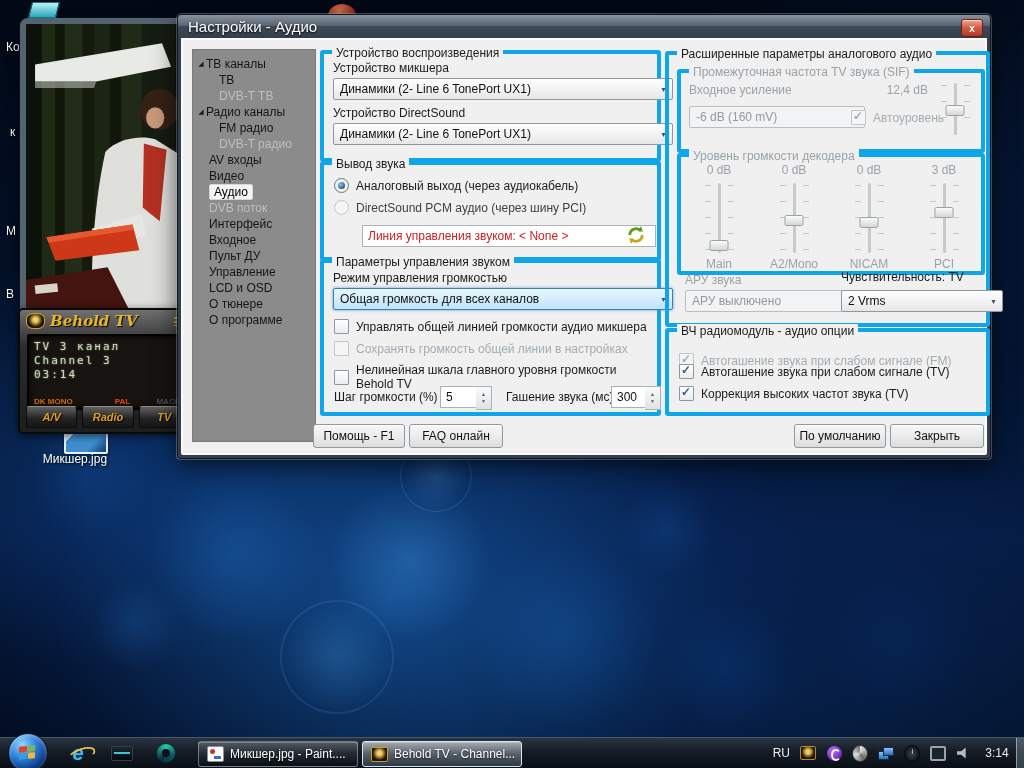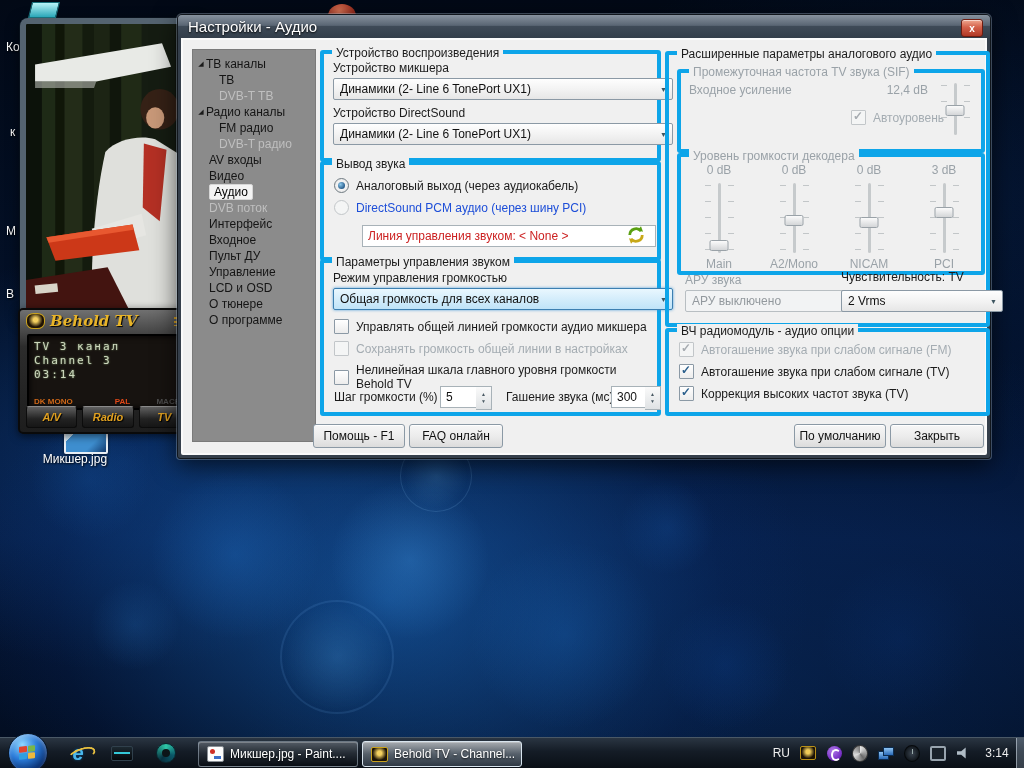--- a/index.html
+++ b/index.html
@@ -89,21 +89,21 @@
   .combo .car{position:absolute;right:5px;top:50%;transform:translateY(-50%);font-size:7px;color:#3e5560;}
   .combo.dis{background:#f2f3f4;border-color:#b8bec2;color:#93999e;}
   .combo.dis .car{color:#a8aeb2;}
   .combo.focus{background:linear-gradient(#e9f7fe,#bfe3f8);border-color:#3c7fb1;
     box-shadow:0 0 3px rgba(60,150,215,.9);}
   .radio{position:absolute;display:flex;align-items:center;gap:7px;font-size:12px;color:#1b1b1b;}
   .radio .circ{width:13px;height:13px;border-radius:50%;border:1px solid #6f7a81;
     background:radial-gradient(#fff,#e4e4e4);position:relative;flex:0 0 13px;}
   .radio.sel .circ::after{content:"";position:absolute;inset:3px;border-radius:50%;
     background:radial-gradient(circle at 35% 35%,#8cc8ec,#2a5e8c 70%);}
-  .radio.dis{color:#1d4ed8;}
+  .radio.dis{color:#404040;}
   .radio.dis .circ{border-color:#c2c6c9;background:#f4f5f5;}
   .chk{position:absolute;display:flex;align-items:center;gap:7px;font-size:12px;color:#1b1b1b;}
   .chk .box{width:13px;height:13px;border:1px solid #8b99a5;border-radius:1px;
     background:linear-gradient(#fff,#ececec);position:relative;flex:0 0 13px;}
   .chk.checked .box::after{content:"✓";position:absolute;left:1px;top:-2px;font-size:12px;
     font-weight:bold;color:#2b5f8c;}
   .chk.dis{color:#a4acb2;}
   .chk.dis .box{border-color:#c2c6c9;background:#f4f5f5;}
   .chk.dis.checked .box::after{color:#a6abb0;}
   .edit{position:absolute;height:20px;border:1px solid #a8b2b8;background:#fff;font-size:12px;
@@ -393,20 +393,24 @@
 
       <div class="grp" style="left:8px;top:14px;width:300px;height:76px;">
         <span class="glab dis">Промежуточная частота TV звука (SIF)</span>
         <span class="lbl dis" style="left:8px;top:10px;">Входное усиление</span>
         <span class="lbl dis" style="left:185px;top:10px;width:62px;text-align:right;">12,4 dB</span>
         <div class="minislider" style="left:262px;top:10px;">
           <div class="rail">
               <div class="thumb" style="top:42%;"></div>
             </div>
         </div>
+        <div class="combo dis" style="left:8px;top:33px;width:150px;">
+          <span>-6 dB (160 mV)</span>
+            <span class="car">▼</span>
+        </div>
         <div class="chk dis checked" style="left:170px;top:37px;">
           <span class="box"></span>
           <span>Автоуровень</span>
         </div>
       </div>
 
       <div class="grp" style="left:8px;top:98px;width:300px;height:114px;">
         <span class="glab dis">Уровень громкости декодера</span>
         <div class="scol" style="left:2px;top:6px;">
           <div>0 dB</div>
@@ -445,21 +449,21 @@
       </div>
       <span class="lbl" style="left:172px;top:215px;">Чувствительность: TV</span>
       <div class="combo" style="left:172px;top:235px;width:136px;">
         <span>2 Vrms</span>
           <span class="car">▼</span>
       </div>
     </div>
 
     <div class="grp" style="left:482px;top:288px;width:317px;height:80px;">
       <span class="glab">ВЧ радиомодуль - аудио опции</span>
-      <div class="chk dis checked" style="left:10px;top:10px;">
+      <div class="chk dis checked" style="left:10px;top:21px;">
         <span class="box"></span>
         <span>Автогашение звука при слабом сигнале (FM)</span>
       </div>
       <div class="chk checked" style="left:10px;top:32px;">
         <span class="box"></span>
         <span>Автогашение звука при слабом сигнале (TV)</span>
       </div>
       <div class="chk checked" style="left:10px;top:54px;">
         <span class="box"></span>
         <span>Коррекция высоких частот звука (TV)</span>

